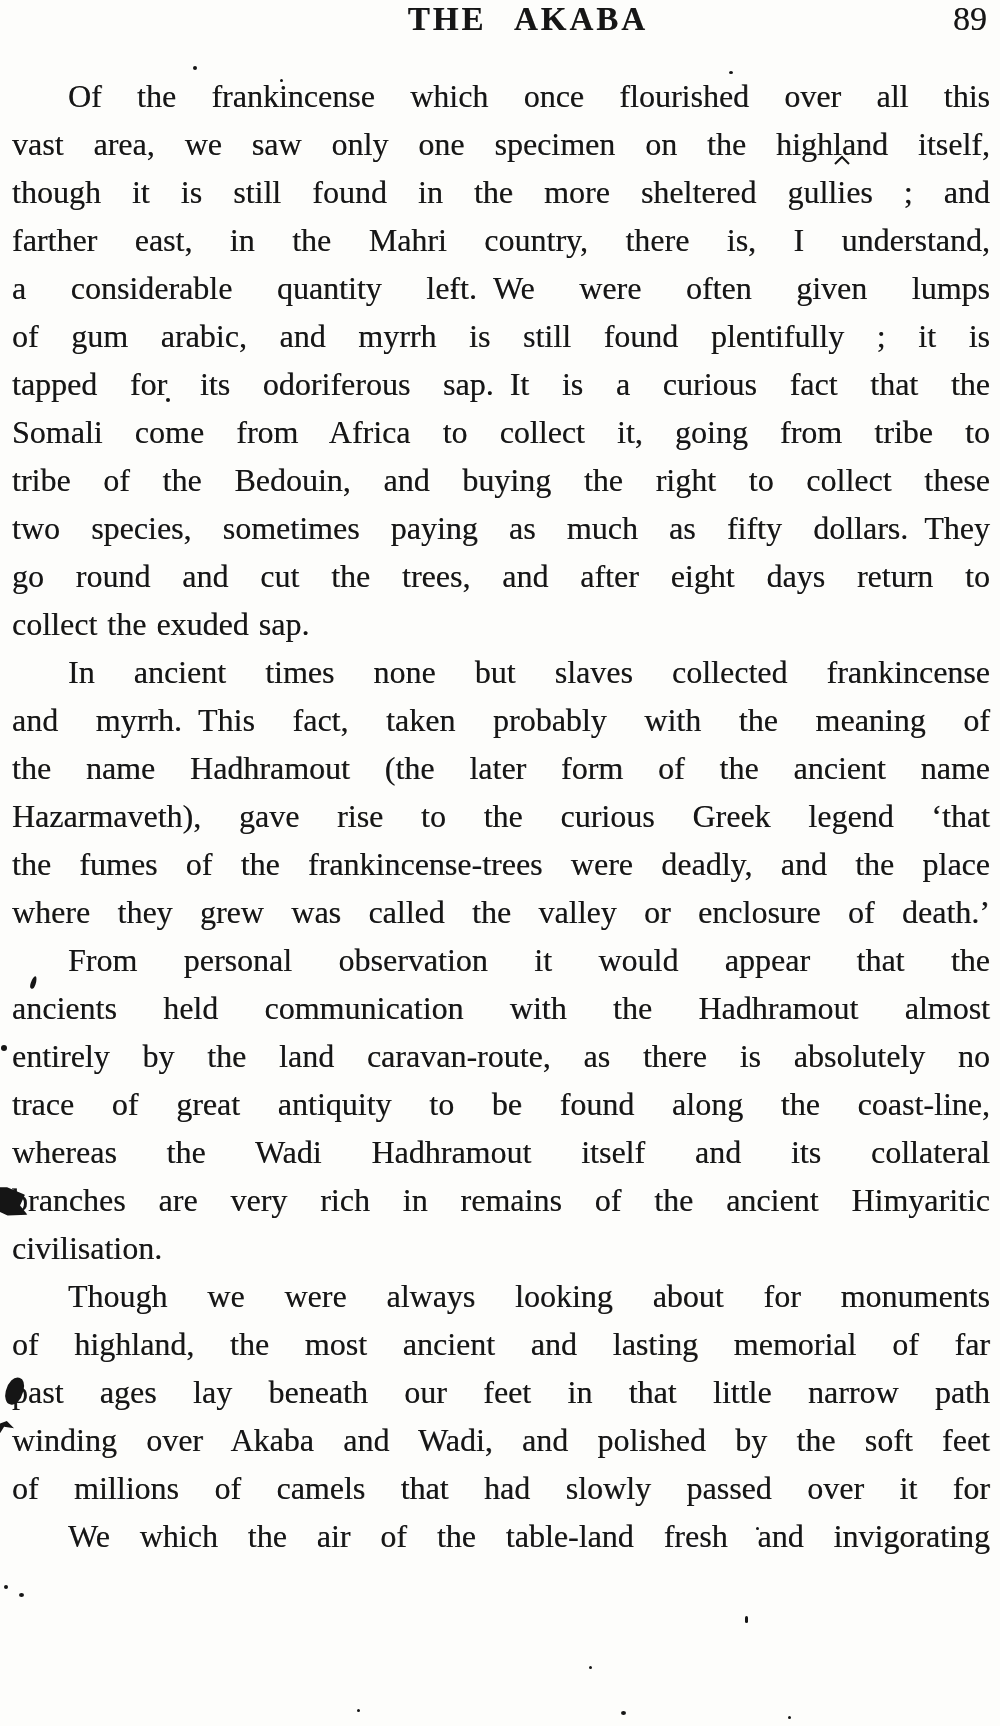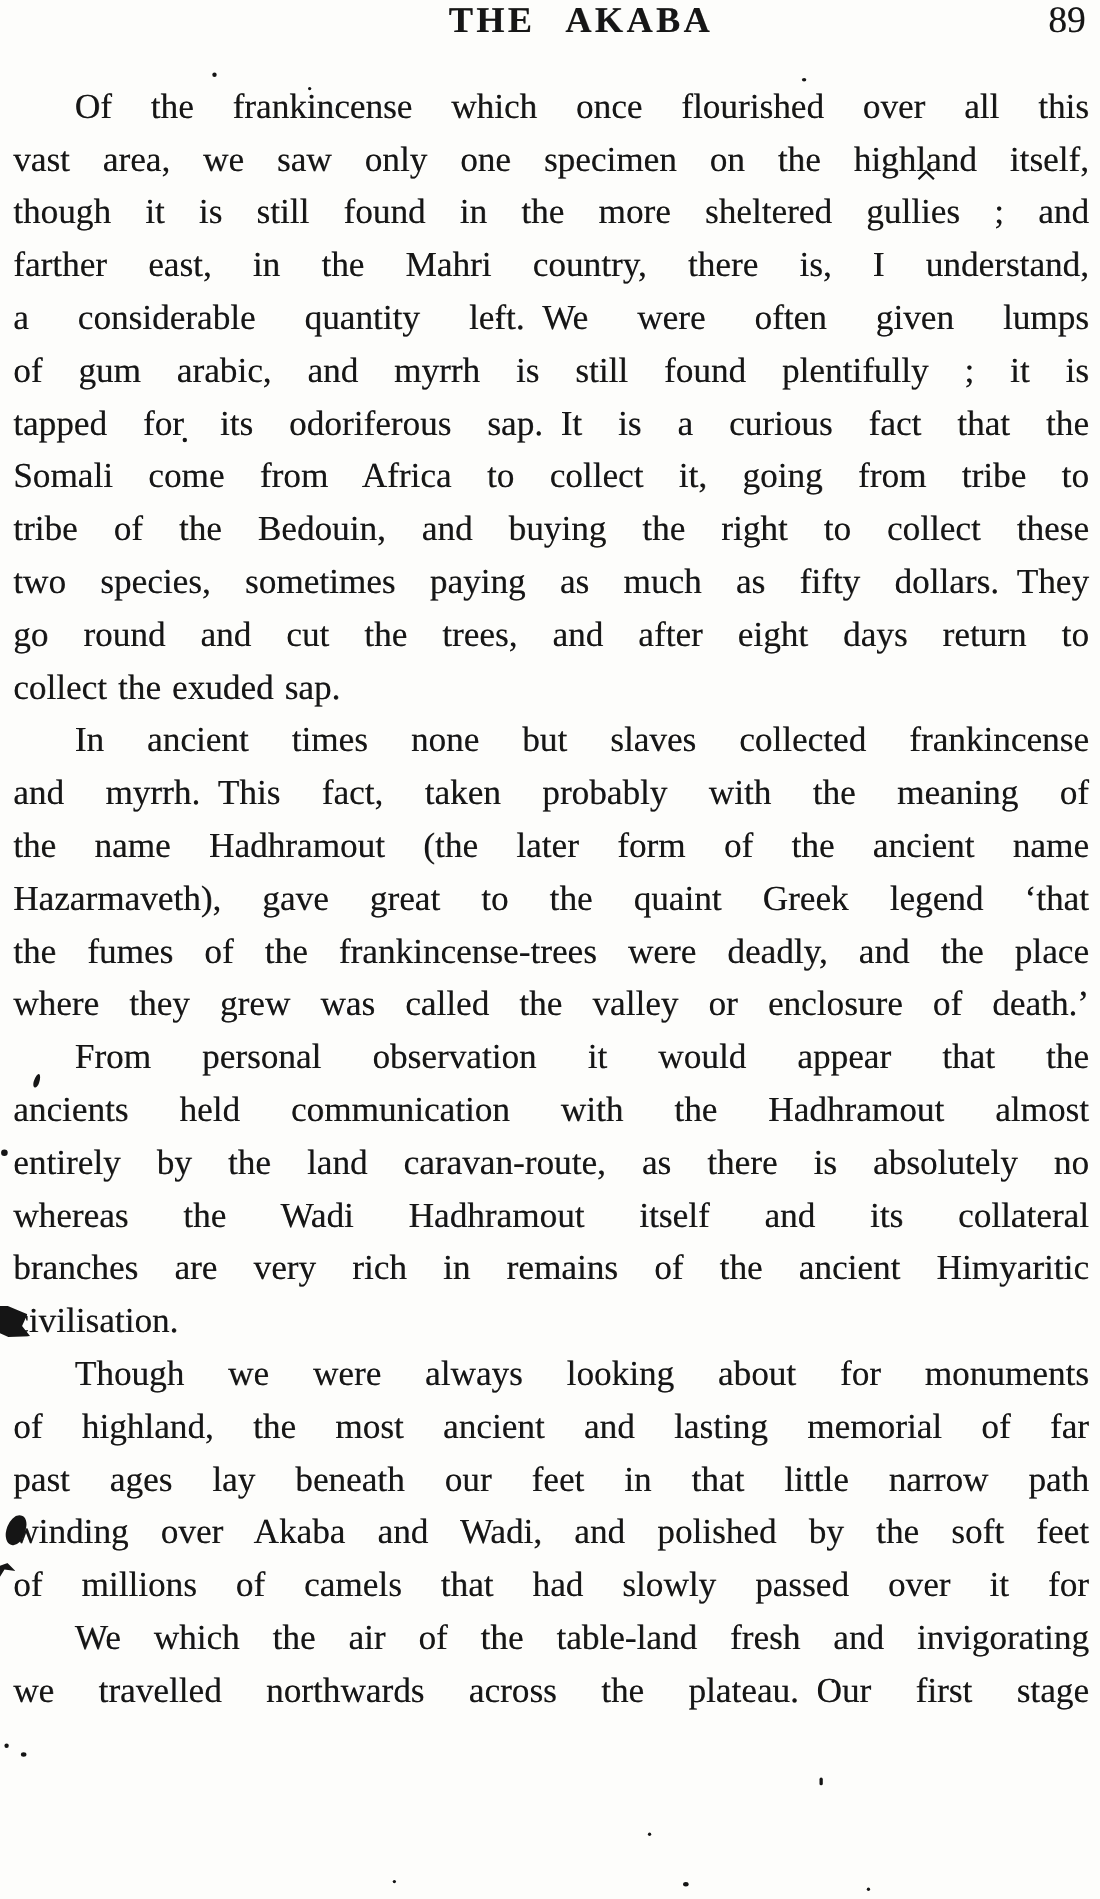--- a/index.html
+++ b/index.html
@@ -56,45 +56,45 @@
       <div class="line">tribe of the Bedouin, and buying the right to collect these</div>
       <div class="line">two species, sometimes paying as much as fifty dollars. They</div>
       <div class="line">go round and cut the trees, and after eight days return to</div>
       <div class="line end">collect the exuded sap.</div>
     </div>
 
     <div class="para">
       <div class="line in">In ancient times none but slaves collected frankincense</div>
       <div class="line">and myrrh. This fact, taken probably with the meaning of</div>
       <div class="line">the name Hadhramout (the later form of the ancient name</div>
-      <div class="line">Hazarmaveth), gave great to the quaint Greek legend ‘that</div>
+      <div class="line">Hazarmaveth), gave rise to the curious Greek legend ‘that</div>
       <div class="line">the fumes of the frankincense-trees were deadly, and the place</div>
       <div class="line">where they grew was called the valley or enclosure of death.’</div>
     </div>
 
     <div class="para">
       <div class="line in">From personal observation it would appear that the</div>
       <div class="line">ancients held communication with the Hadhramout almost</div>
       <div class="line">entirely by the land caravan-route, as there is absolutely no</div>
+      <div class="line">trace of great antiquity to be found along the coast-line,</div>
       <div class="line">whereas the Wadi Hadhramout itself and its collateral</div>
       <div class="line">branches are very rich in remains of the ancient Himyaritic</div>
       <div class="line end">civilisation.</div>
     </div>
 
     <div class="para">
       <div class="line in">Though we were always looking about for monuments</div>
       <div class="line">of highland, the most ancient and lasting memorial of far</div>
       <div class="line">past ages lay beneath our feet in that little narrow path</div>
       <div class="line">winding over Akaba and Wadi, and polished by the soft feet</div>
       <div class="line">of millions of camels that had slowly passed over it for</div>
     </div>
 
     <div class="para">
       <div class="line in">We which the air of the table-land fresh and invigorating</div>
-      <div class="line">we travelled northwards across the plateau. Our first stage</div>
     </div>
 
   </div>
 
   <i class="art" style="left:-8px; top:1183px; width:34px; height:36px; transform:rotate(-15deg);
             clip-path:polygon(10% 0, 55% 12%, 100% 45%, 78% 70%, 92% 100%, 35% 88%, 0 60%, 18% 35%);"></i>
   <i class="art" style="left:6px; top:1377px; width:17px; height:28px; transform:rotate(14deg);
             border-radius:60% 40% 55% 45%;"></i>
   <i class="art" style="left:-4px; top:1421px; width:18px; height:13px;
             clip-path:polygon(0 30%, 60% 0, 100% 55%, 45% 45%, 20% 100%);"></i>

